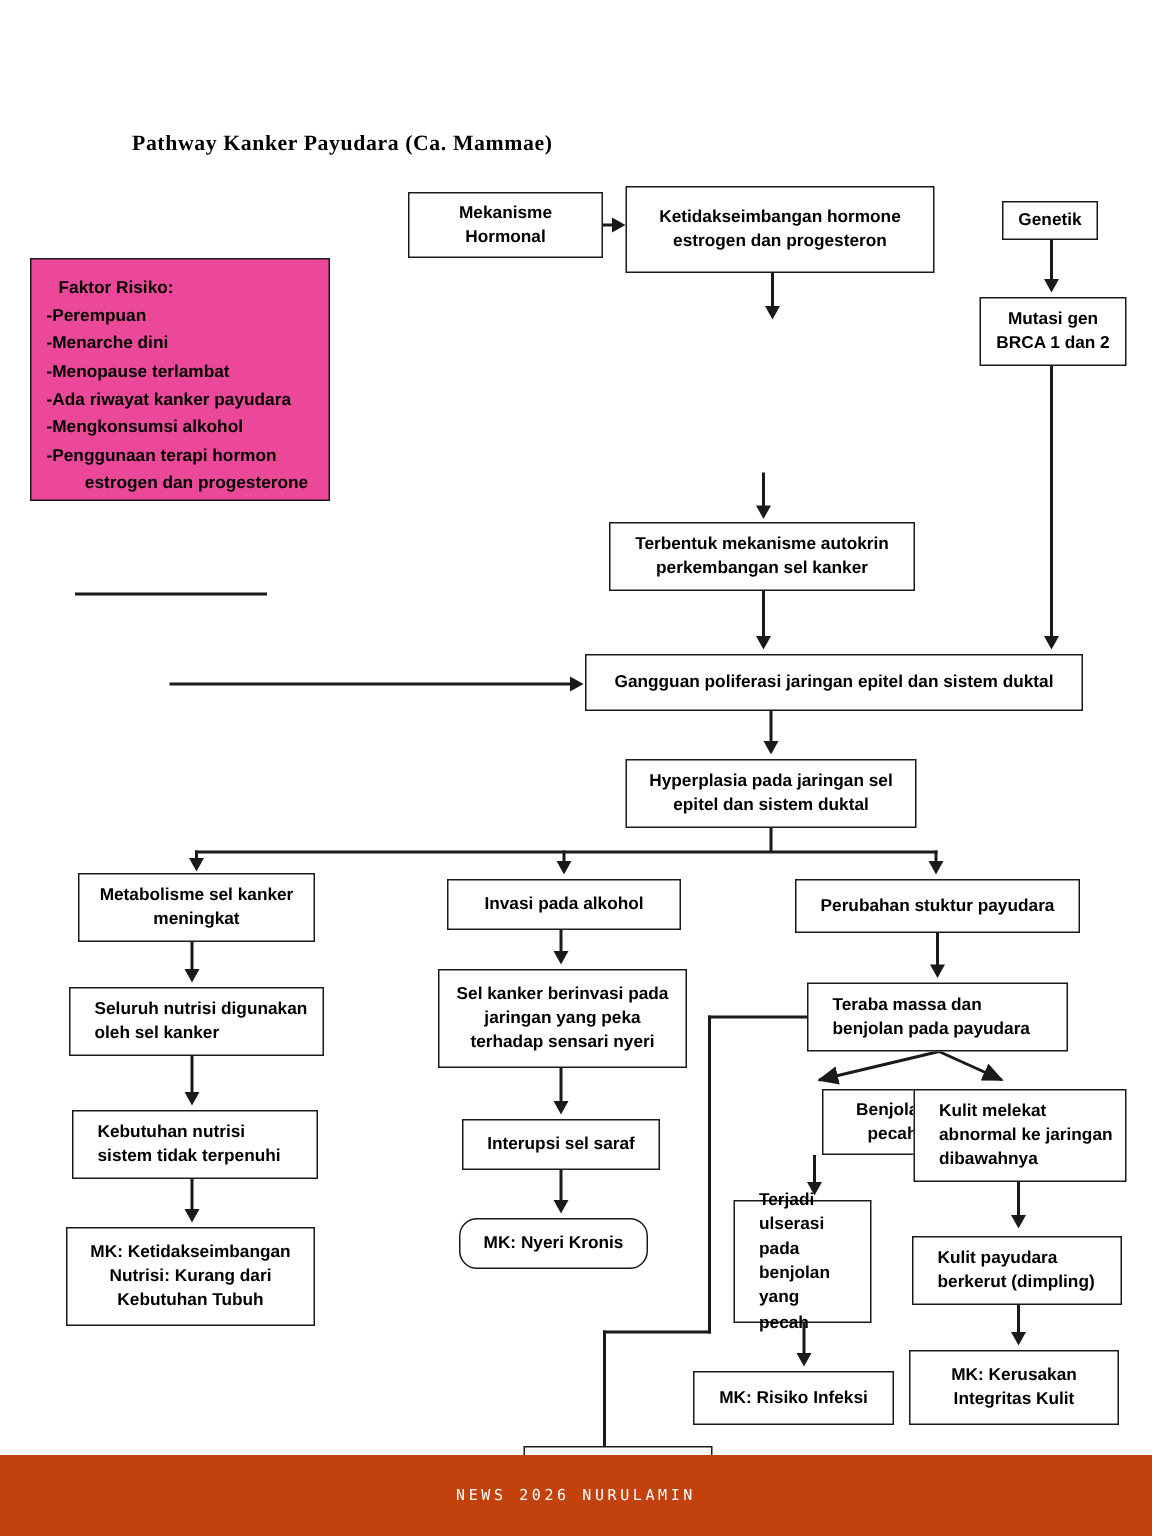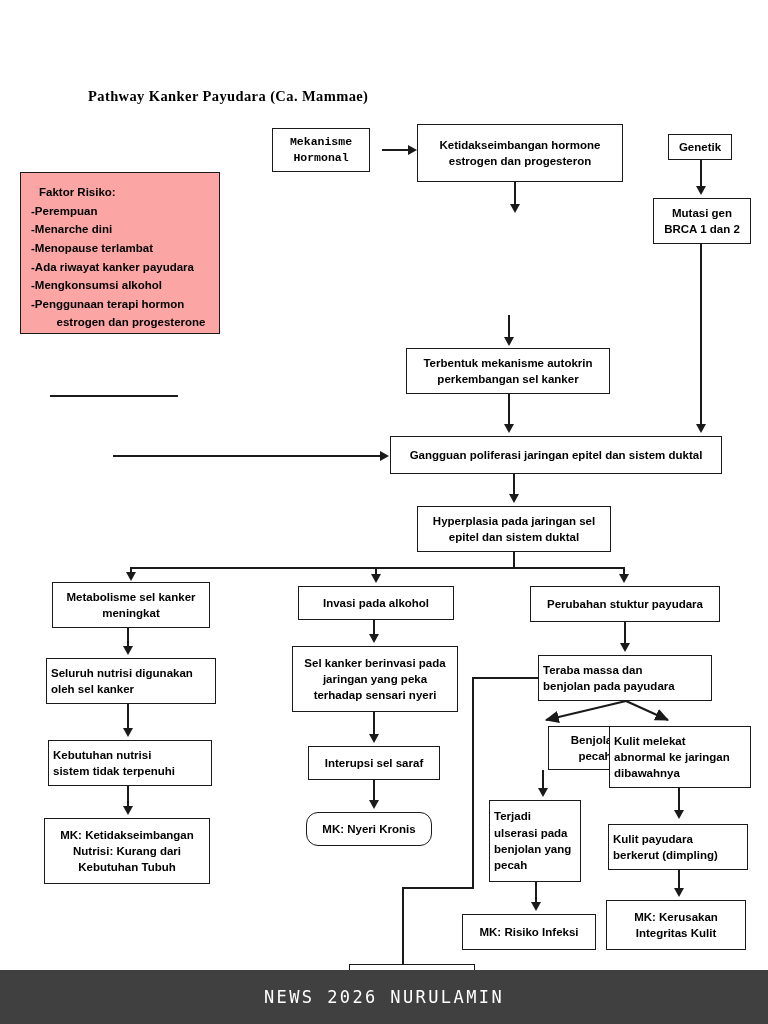--- a/index.html
+++ b/index.html
@@ -23,39 +23,39 @@
     font-size:11.5px;
     font-weight:bold;
     line-height:1.42;
     display:flex;
     align-items:center;
     justify-content:center;
     text-align:center;
     padding:3px 5px;
     z-index:3;
   }
-  .node.left{justify-content:flex-start;text-align:left;padding-left:4px;}
+  .node.left{justify-content:flex-start;text-align:left;padding-left:16px;}
 
   
   #title{
     position:absolute;
     font-family:"Liberation Serif","DejaVu Serif",serif;
     font-weight:bold;
     font-size:14.5px;
     letter-spacing:.4px;
     color:#000;
     white-space:nowrap;
   }
 
   
   #risk{
     position:absolute;
     box-sizing:border-box;
     border:1.5px solid #1a1a1a;
-    background:#fca5a5;
+    background:#ec4899;
     padding:10px 8px 8px 10px;
     font-size:11.5px;
     font-weight:bold;
     line-height:1.62;
     color:#000;
     z-index:3;
   }
   #risk .rf-head{margin-left:8px;}
   #risk ul{list-style:none;margin:0;padding:0;}
   #risk li{white-space:pre-wrap;}
@@ -78,27 +78,27 @@
   }
 
   
   #diag{position:absolute;left:0;top:0;width:768px;height:1024px;z-index:2;pointer-events:none;}
 
   
   #footer{
     position:absolute;
     left:0;bottom:0;
     width:768px;height:54px;
-    background:#404040;
+    background:#c2410c;
     color:#ffffff;
     display:flex;
     align-items:center;
     justify-content:center;
     font-family:"DejaVu Sans Mono","Liberation Mono",monospace;
-    font-size:17px;
+    font-size:10px;
     letter-spacing:2.4px;
     z-index:10;
   }
 </style>
 </head>
 <body>
 
 <div id="canvas">
 
   <div id="title" style="left:88px;top:88px;">Pathway Kanker Payudara (Ca. Mammae)</div>
@@ -109,21 +109,21 @@
       <li>-Perempuan</li>
       <li>-Menarche dini</li>
       <li>-Menopause terlambat</li>
       <li>-Ada riwayat kanker payudara</li>
       <li>-Mengkonsumsi alkohol</li>
       <li>-Penggunaan terapi hormon
         estrogen dan progesterone</li>
     </ul>
   </div>
 
-  <div class="node" style="left:272px;top:128px;width:98px;height:44px;white-space:pre-line;font-family:Liberation Mono, monospace;">Mekanisme
+  <div class="node" style="left:272px;top:128px;width:130px;height:44px;white-space:pre-line;">Mekanisme
 Hormonal</div>
 
   <div class="node" style="left:417px;top:124px;width:206px;height:58px;white-space:pre-line;">Ketidakseimbangan hormone
 estrogen dan progesteron</div>
 
   <div class="node" style="left:668px;top:134px;width:64px;height:26px;">Genetik</div>
 
   <div class="node" style="left:653px;top:198px;width:98px;height:46px;white-space:pre-line;">Mutasi gen
 BRCA 1 dan 2</div>
 

